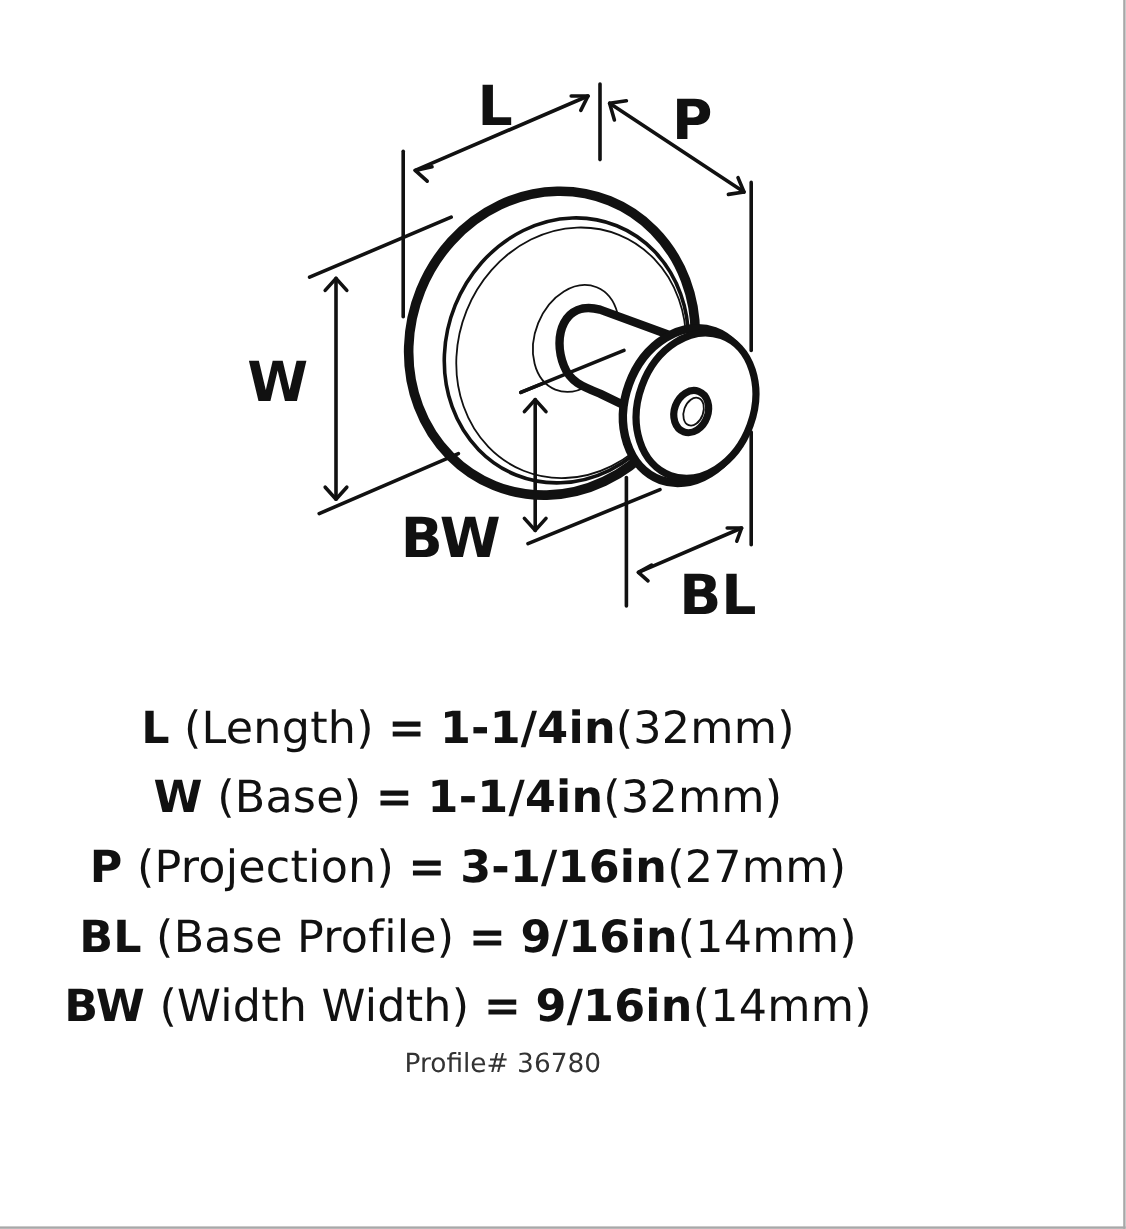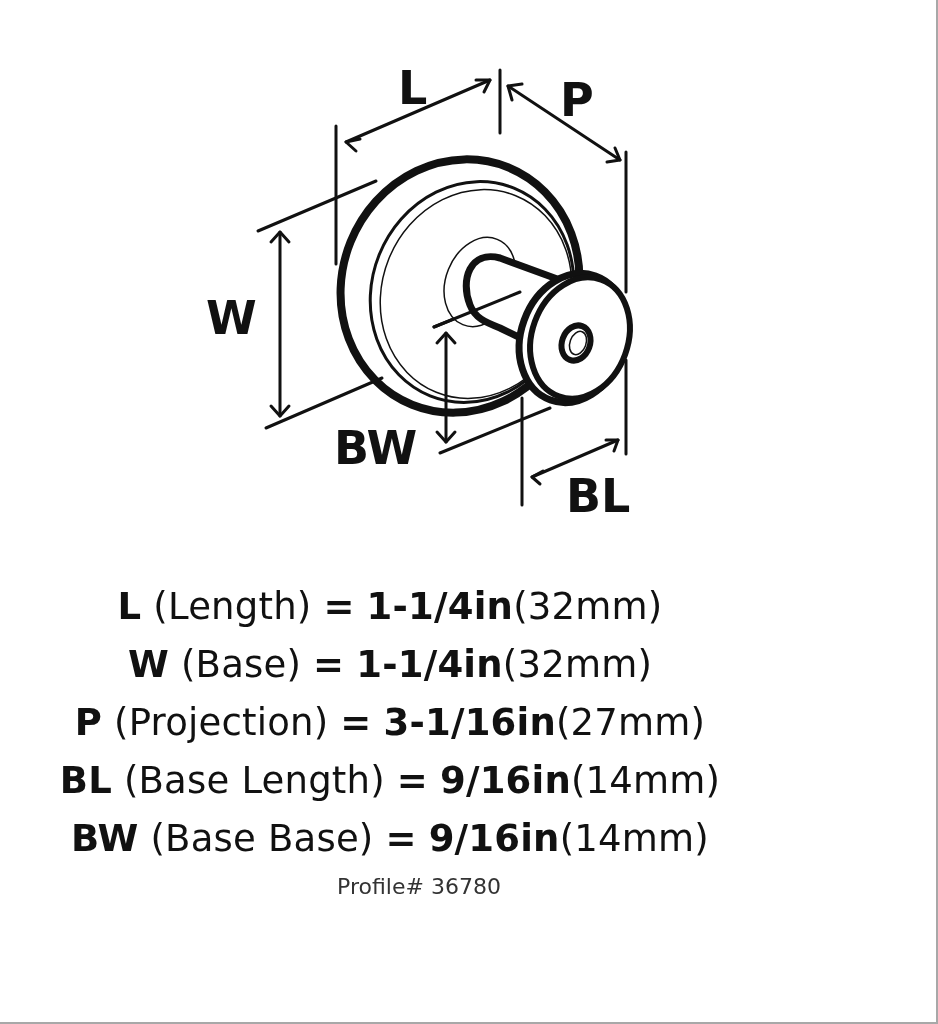--- a/index.html
+++ b/index.html
@@ -142,27 +142,27 @@
       <span class="inch">1-1/4in</span><span class="mm">(32mm)</span>
     </div>
     <div class="spec-line">
       <span class="code">P</span>
       <span class="desc">(Projection)</span>
       <span class="eq">=</span>
       <span class="inch">3-1/16in</span><span class="mm">(27mm)</span>
     </div>
     <div class="spec-line">
       <span class="code">BL</span>
-      <span class="desc">(Base Length)</span>
+      <span class="desc">(Base Profile)</span>
       <span class="eq">=</span>
       <span class="inch">9/16in</span><span class="mm">(14mm)</span>
     </div>
     <div class="spec-line">
       <span class="code">BW</span>
-      <span class="desc">(Base Base)</span>
+      <span class="desc">(Width Width)</span>
       <span class="eq">=</span>
       <span class="inch">9/16in</span><span class="mm">(14mm)</span>
     </div>
   </div>
 
   <div class="profile">Profile# 36780</div>
 
 </div>
 
 </body></html>

